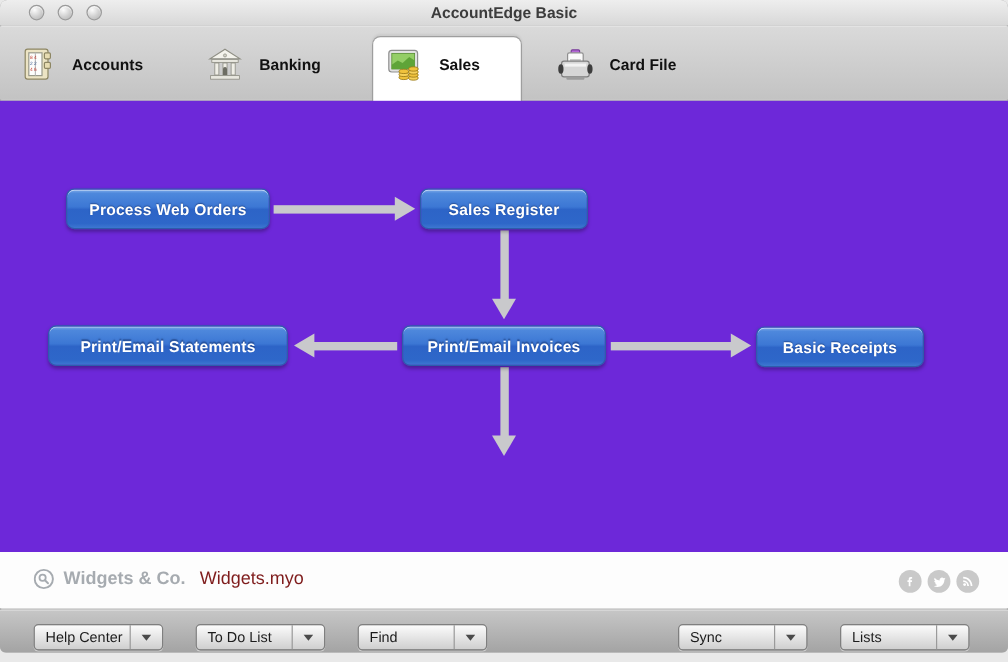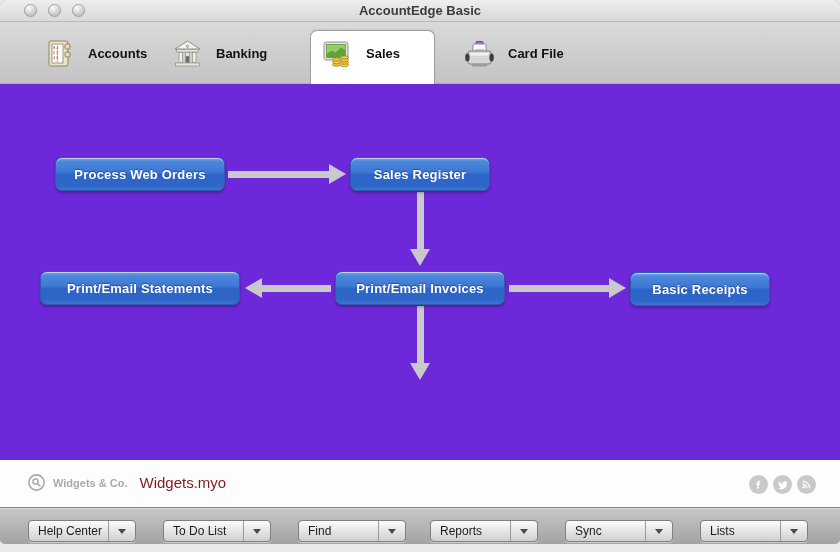--- a/index.html
+++ b/index.html
@@ -36,21 +36,21 @@
     display:flex;align-items:center;justify-content:center;
     text-shadow:0 -1px 1px rgba(16,42,96,.55);cursor:pointer;}
   .shaft{position:absolute;background:#c9c9cc;}
   .head{position:absolute;width:0;height:0;}
   .head.right{border-top:10px solid transparent;border-bottom:10px solid transparent;border-left:17px solid #c9c9cc;}
   .head.left{border-top:10px solid transparent;border-bottom:10px solid transparent;border-right:17px solid #c9c9cc;}
   .head.down{border-left:10px solid transparent;border-right:10px solid transparent;border-top:17px solid #c9c9cc;}
   
   .footer{position:absolute;left:0;top:460px;width:840px;height:47px;background:#fdfdfd;}
   .company-wrap{position:absolute;left:28px;top:14px;display:flex;align-items:center;gap:8px;}
-  .company{font-size:11px;font-weight:700;color:#a6abb0;}
+  .company{font-size:15px;font-weight:700;color:#a6abb0;}
   .filename{font-size:15px;font-weight:400;color:#7f1d1d;margin-left:4px;}
   .social{position:absolute;right:24px;top:15px;display:flex;gap:5px;}
   .social-btn{width:19px;height:19px;border-radius:50%;background:#c9c9c9;
     display:flex;align-items:center;justify-content:center;cursor:pointer;}
   
   .toolbar{position:absolute;left:0;top:507px;width:840px;height:45px;
     background:linear-gradient(#c7c7c7,#9b9b9b);
     border-top:1px solid #858585;box-shadow:inset 0 1px 0 #dcdcdc;
     border-radius:0 0 5px 5px;}
   .tb-btn{position:absolute;top:12px;width:108px;height:22px;display:flex;
@@ -75,21 +75,21 @@
       <div class="light"></div>
       <div class="light"></div>
     </div>
     <div class="title">AccountEdge Basic</div>
   </div>
 
   <div class="tabbar">
 
     <div class="tab active-bg"></div>
 
-    <div class="tab" style="left:44px;">
+    <div class="tab" style="left:16px;">
       <svg class="tab-icon" viewBox="0 0 31 31">
         <rect x="5" y="3" width="19" height="25" rx="2" fill="#ece4c4" stroke="#8d8663"></rect>
         <rect x="21" y="6" width="5" height="5" rx="1" fill="#e7dcb2" stroke="#8d8663"></rect>
         <rect x="21" y="14" width="5" height="5" rx="1" fill="#e7dcb2" stroke="#8d8663"></rect>
         <rect x="8" y="6" width="11" height="19" fill="#fdfdfb" stroke="#9a9a8a"></rect>
         <line x1="13.5" y1="6" x2="13.5" y2="25" stroke="#bbb"></line>
         <text x="9" y="11" font-size="4" fill="#c0392b" font-family="DejaVu Sans Mono,monospace">8 4</text>
         <text x="9" y="16" font-size="4" fill="#34568b" font-family="DejaVu Sans Mono,monospace">2 2</text>
         <text x="9" y="21" font-size="4" fill="#c0392b" font-family="DejaVu Sans Mono,monospace">4 6</text>
       </svg>
@@ -211,26 +211,20 @@
       <span class="tb-arrow-sec">
           <span class="tb-caret"></span>
         </span>
     </div>
     <div class="tb-btn" style="left:298px;">
       <span class="tb-label">Find</span>
       <span class="tb-arrow-sec">
           <span class="tb-caret"></span>
         </span>
     </div>
-    <div class="tb-btn" style="left:430px;">
-      <span class="tb-label">Reports</span>
-      <span class="tb-arrow-sec">
-          <span class="tb-caret"></span>
-        </span>
-    </div>
     <div class="tb-btn" style="left:700px;">
       <span class="tb-label">Lists</span>
       <span class="tb-arrow-sec">
           <span class="tb-caret"></span>
         </span>
     </div>
     <div class="tb-btn" style="left:565px;">
       <span class="tb-label">Sync</span>
       <span class="tb-arrow-sec">
           <span class="tb-caret"></span>

